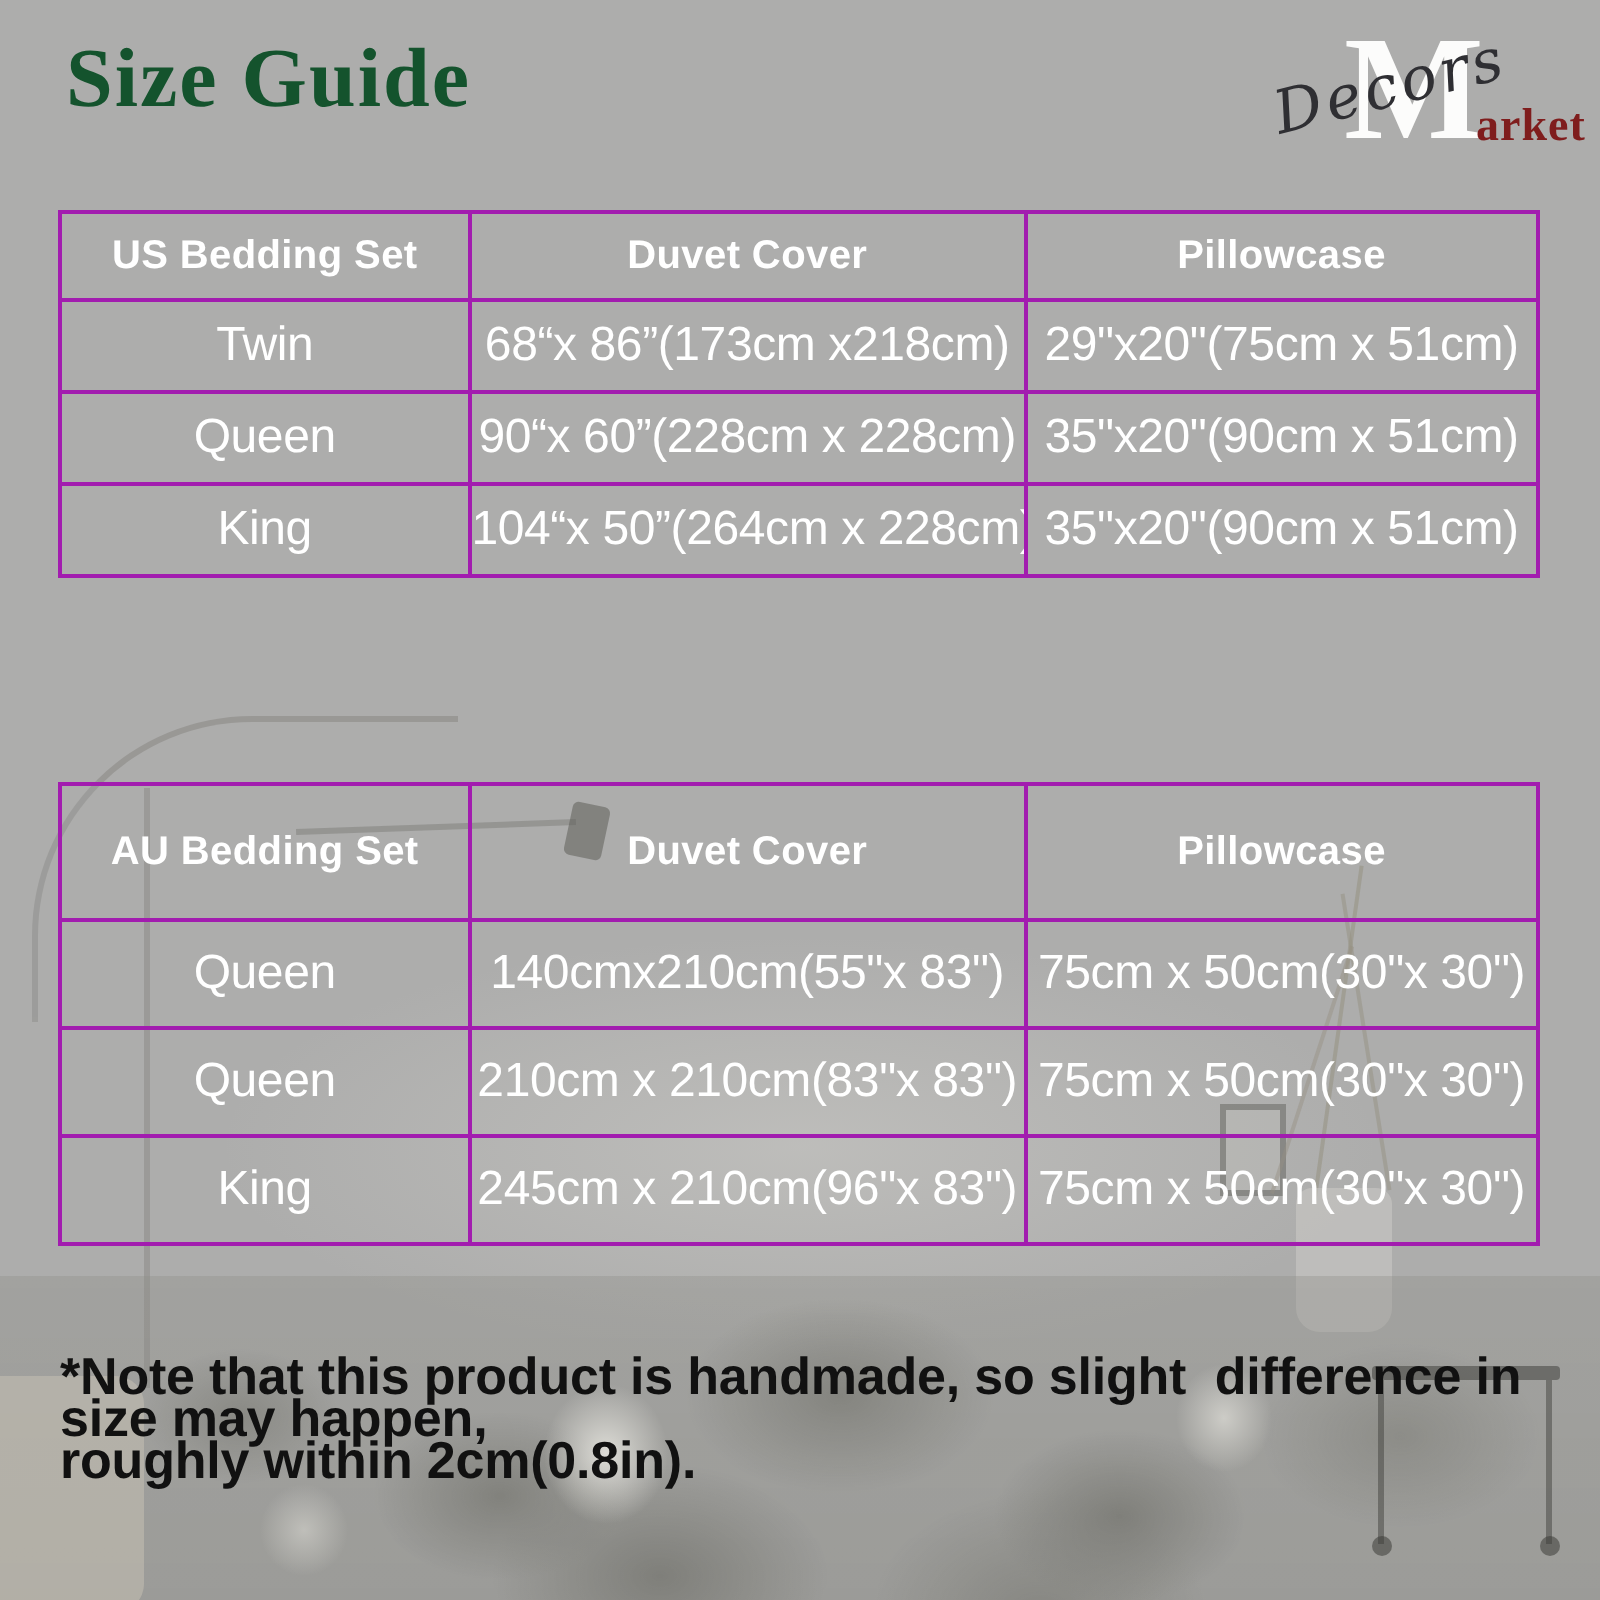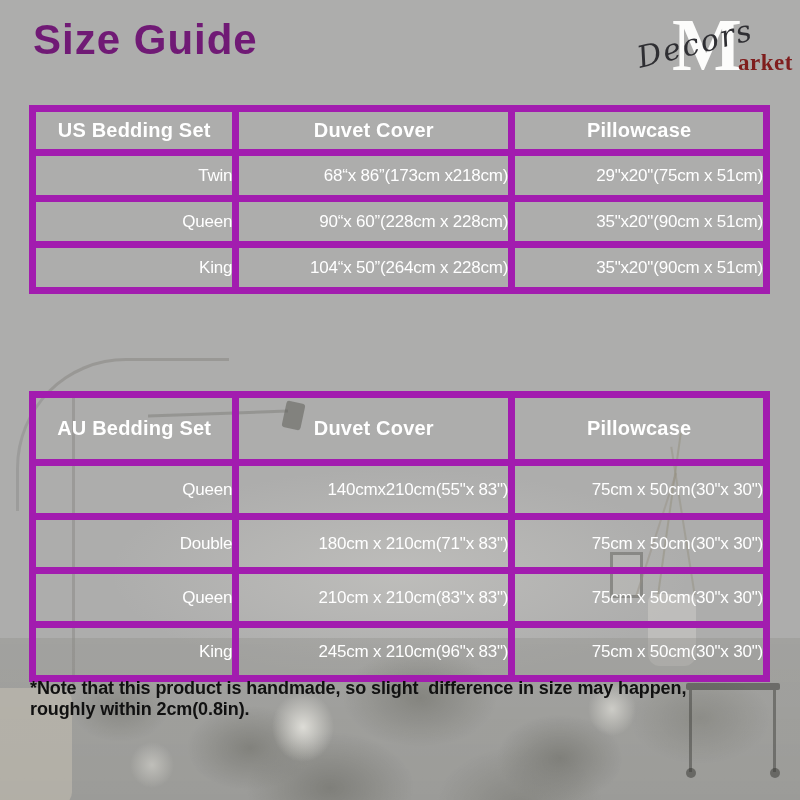--- a/index.html
+++ b/index.html
@@ -46,50 +46,50 @@
     background:radial-gradient(closest-side,rgba(214,213,207,.6),rgba(214,213,207,0));}
   .rack-bar{left:686px;top:683px;width:94px;height:7px;background:rgba(66,66,62,.55);border-radius:2px;}
   .rack-leg1{left:689px;top:690px;width:3px;height:82px;background:rgba(66,66,62,.5);}
   .rack-leg2{left:773px;top:690px;width:3px;height:82px;background:rgba(66,66,62,.5);}
   .rack-wheel1{left:686px;top:768px;width:10px;height:10px;border-radius:50%;background:rgba(60,60,56,.55);}
   .rack-wheel2{left:770px;top:768px;width:10px;height:10px;border-radius:50%;background:rgba(60,60,56,.55);}
   .basket{left:-14px;top:688px;width:86px;height:118px;border-radius:14px;background:rgba(196,191,178,.55);}
 
   
   .title{position:absolute;left:33px;top:16px;margin:0;
-    font-family:Liberation Sans, sans-serif;
-    font-weight:700;font-size:42px;letter-spacing:1px;color:#701a75;}
+    font-family:Liberation Serif, serif;
+    font-weight:700;font-size:42px;letter-spacing:1px;color:#14532d;}
 
   
   .logo{position:absolute;left:618px;top:8px;width:172px;height:88px;}
   .logo span{position:absolute;display:block;}
   .logo-m{left:54px;top:0px;font-family:"Liberation Serif","DejaVu Serif",serif;
     font-size:74px;line-height:1;font-weight:700;color:#fcfcfb;}
   .logo-script{left:18px;top:18px;font-family:"DejaVu Serif",serif;font-style:italic;
     font-size:30px;color:#2f2f33;transform:rotate(-14deg);letter-spacing:2px;}
   .logo-rest{left:120px;top:42px;font-family:"Liberation Serif","DejaVu Serif",serif;
     font-size:23px;font-weight:700;color:#7f1d1d;letter-spacing:.5px;}
 
   
   table.t{position:absolute;left:29px;width:741px;border-collapse:collapse;table-layout:fixed;
     color:#fff;text-align:center;}
-  table.t th,table.t td{border:7px solid #a21caf;padding:0;overflow:hidden;white-space:nowrap;}
+  table.t th,table.t td{border:2px solid #a21caf;padding:0;overflow:hidden;white-space:nowrap;}
   table.t th{font-size:20px;font-weight:700;letter-spacing:.2px;}
-  table.t td{font-size:17px;font-weight:400;letter-spacing:-0.2px;text-align:right;}
+  table.t td{font-size:24px;font-weight:400;letter-spacing:-0.2px;}
   .t-us{top:105px;}
   .t-us thead tr{height:44px;}
   .t-us tbody tr{height:46px;}
   .t-au{top:391px;}
   .t-au thead tr{height:68px;}
   .t-au tbody tr{height:54px;}
   col.c1{width:27.7%;} col.c2{width:37.6%;} col.c3{width:34.7%;}
 
   
   .notes{position:absolute;left:30px;top:678px;width:748px;color:#111;}
-  .notes p{margin:0;font-size:18px;font-weight:700;line-height:21px;letter-spacing:-0.1px;
+  .notes p{margin:0;font-size:26px;font-weight:700;line-height:21px;letter-spacing:-0.1px;
     white-space:pre-wrap;}
   .notes p + p{margin-top:15px;}
 </style>
 </head>
 <body>
 
 <div class="stage">
 
   <div class="bg">
     <div class="lamp-arc"></div>
@@ -167,25 +167,20 @@
         <th>Pillowcase</th>
       </tr>
     </thead>
     <tbody>
       <tr>
         <td>Queen</td>
         <td>140cmx210cm(55"x 83")</td>
         <td>75cm x 50cm(30"x 30")</td>
       </tr>
       <tr>
-        <td>Double</td>
-        <td>180cm x 210cm(71"x 83")</td>
-        <td>75cm x 50cm(30"x 30")</td>
-      </tr>
-      <tr>
         <td>Queen</td>
         <td>210cm x 210cm(83"x 83")</td>
         <td>75cm x 50cm(30"x 30")</td>
       </tr>
       <tr>
         <td>King</td>
         <td>245cm x 210cm(96"x 83")</td>
         <td>75cm x 50cm(30"x 30")</td>
       </tr>
     </tbody>

